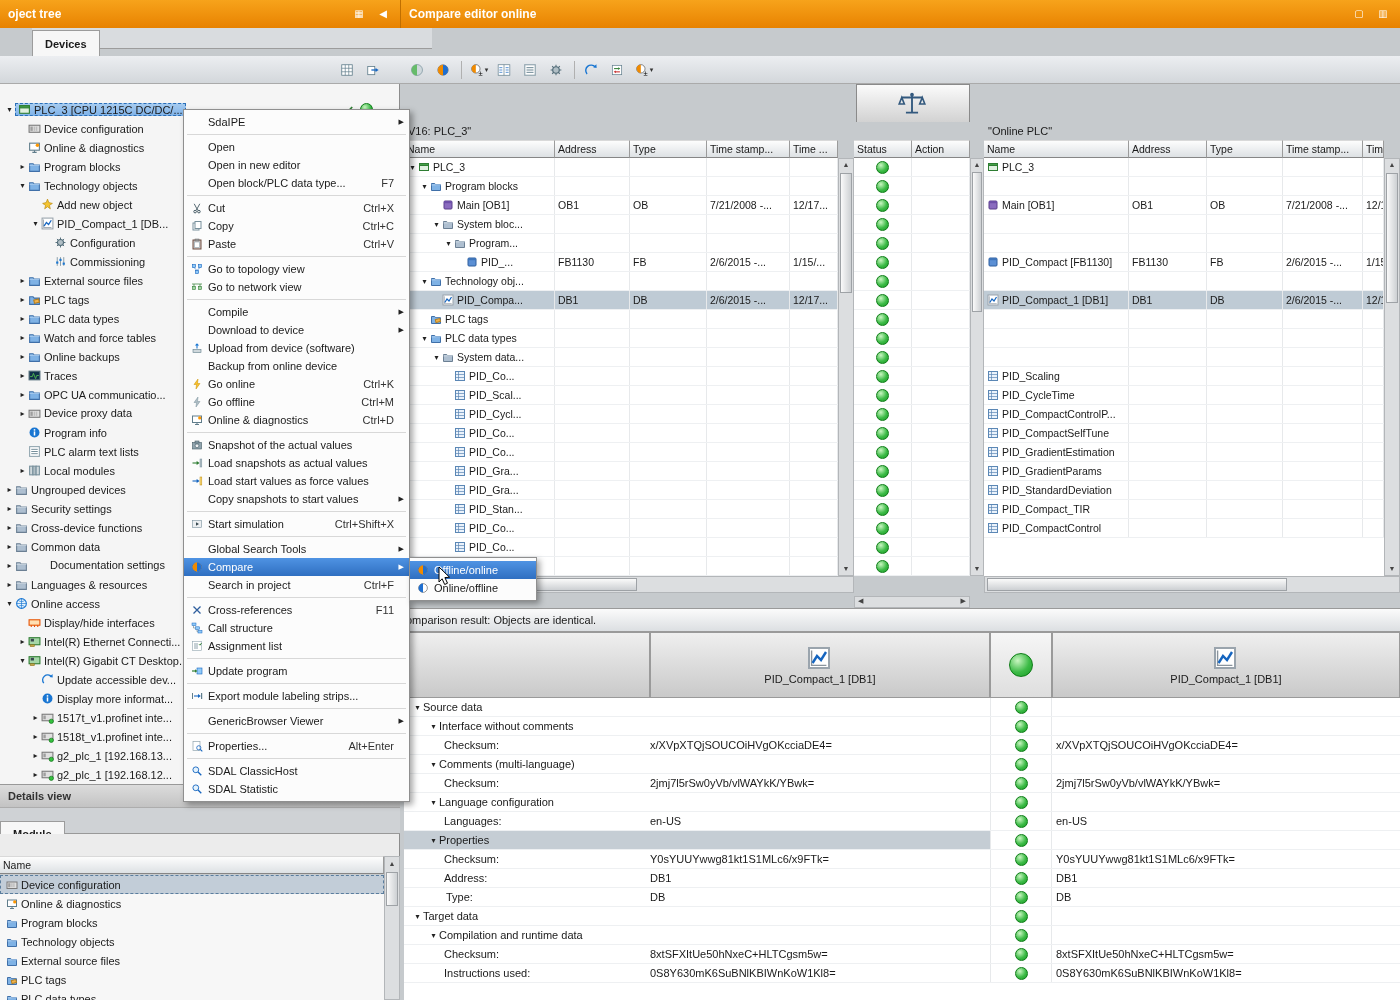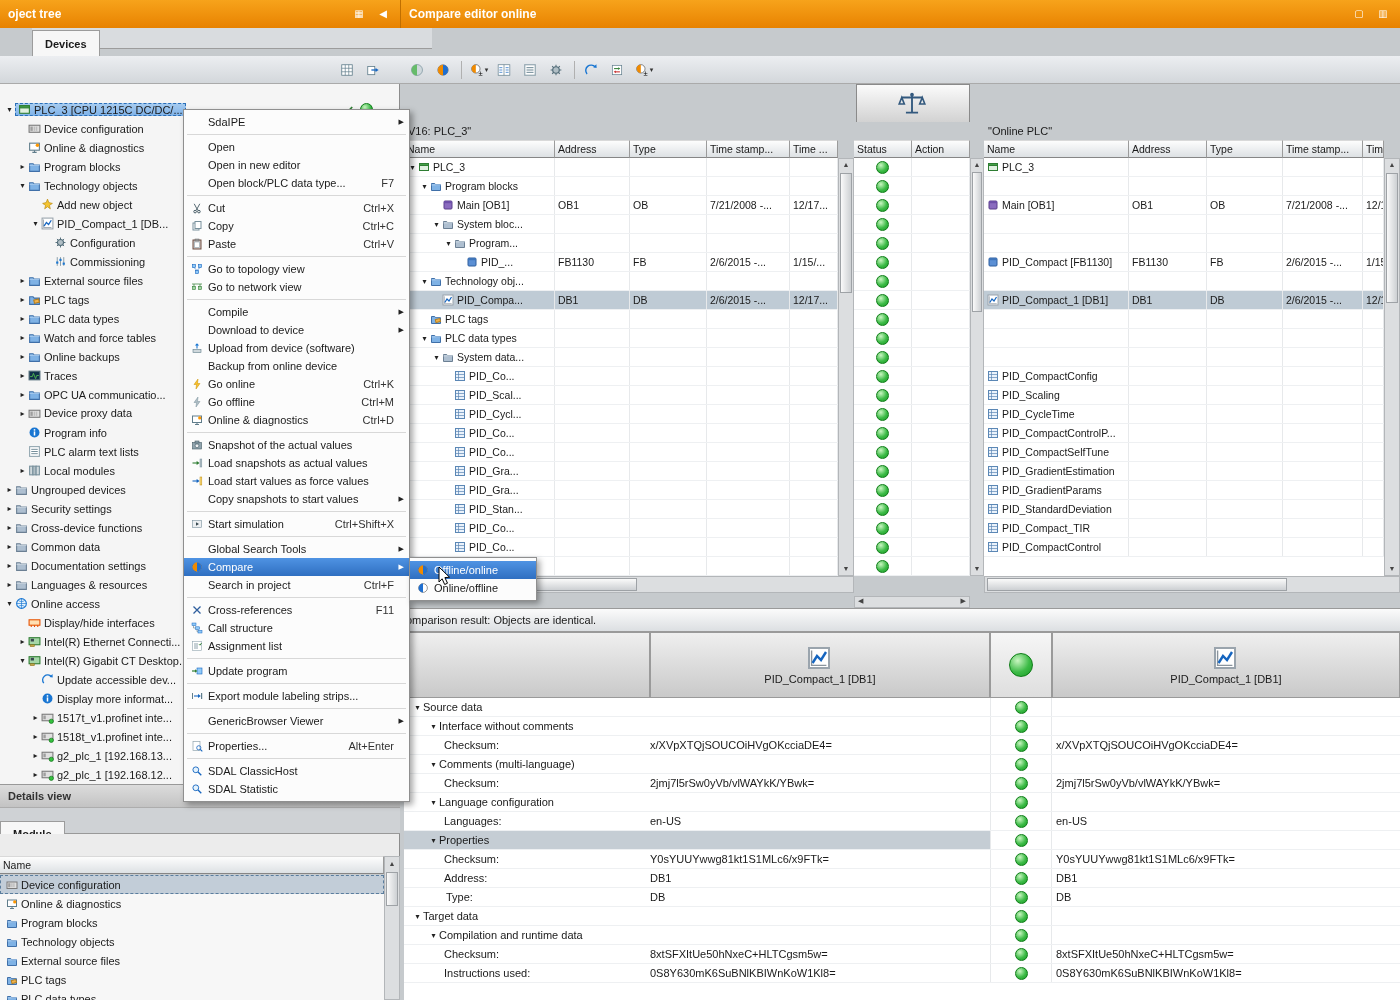--- a/index.html
+++ b/index.html
@@ -414,21 +414,21 @@
             <svg width="13" height="13" viewBox="0 0 12 12">
               <path d="M1.5 3.5h3.2l1 1.2h4.8v5.8h-9z" fill="#aebfd0" stroke="#6b7f93"></path>
               <path d="M1.5 4.9h9" stroke="#cbd7e2"></path>
             </svg>
           </span>
           <span>Common data</span>
         </span>
       </div>
       <div class="trow" style="padding-left: 4px;">
         <span class="exp">▸</span>
-        <span style="display: flex; align-items: center;">
+        <span style="display: flex; align-items: flex-start; gap: 19px;">
           <span class="ic">
             <svg width="13" height="13" viewBox="0 0 12 12">
               <path d="M1.5 3.5h3.2l1 1.2h4.8v5.8h-9z" fill="#aebfd0" stroke="#6b7f93"></path>
               <path d="M1.5 4.9h9" stroke="#cbd7e2"></path>
             </svg>
           </span>
           <span>Documentation settings</span>
         </span>
       </div>
       <div class="trow" style="padding-left: 4px;">
@@ -1434,35 +1434,20 @@
       </div>
       <div class="crow">
         <div class="cell" style="width: 145px;"></div>
         <div class="cell" style="width: 78px;"></div>
         <div class="cell" style="width: 76px;"></div>
         <div class="cell" style="width: 80px;"></div>
         <div class="cell" style="width: 21px;"></div>
       </div>
       <div class="crow">
         <div class="cell" style="width: 145px;"></div>
-        <div class="cell" style="width: 78px;"></div>
-        <div class="cell" style="width: 76px;"></div>
-        <div class="cell" style="width: 80px;"></div>
-        <div class="cell" style="width: 21px;"></div>
-      </div>
-      <div class="crow">
-        <div class="cell" style="width: 145px;">
-          <span class="ic">
-            <svg width="12" height="12" viewBox="0 0 12 12">
-              <rect x="1.5" y="1.5" width="9" height="9" fill="#eaf2fb" stroke="#5b87b5"></rect>
-              <path d="M1.5 4.5h9M1.5 7.5h9M4.5 1.5v9" stroke="#5b87b5" stroke-width=".7"></path>
-            </svg>
-          </span>
-          <span>PID_CompactConfig</span>
-        </div>
         <div class="cell" style="width: 78px;"></div>
         <div class="cell" style="width: 76px;"></div>
         <div class="cell" style="width: 80px;"></div>
         <div class="cell" style="width: 21px;"></div>
       </div>
       <div class="crow">
         <div class="cell" style="width: 145px;">
           <span class="ic">
             <svg width="12" height="12" viewBox="0 0 12 12">
               <rect x="1.5" y="1.5" width="9" height="9" fill="#eaf2fb" stroke="#5b87b5"></rect>

